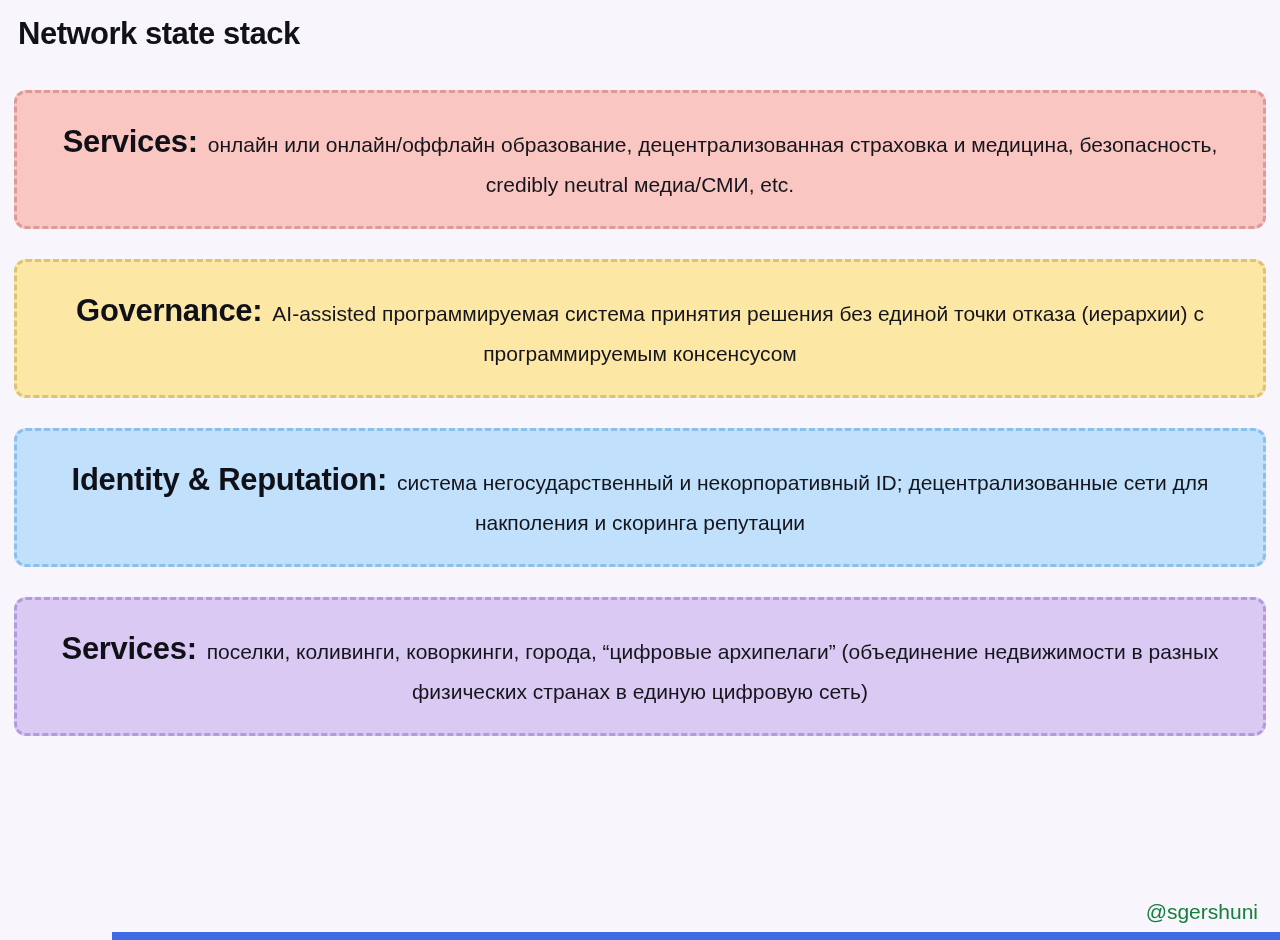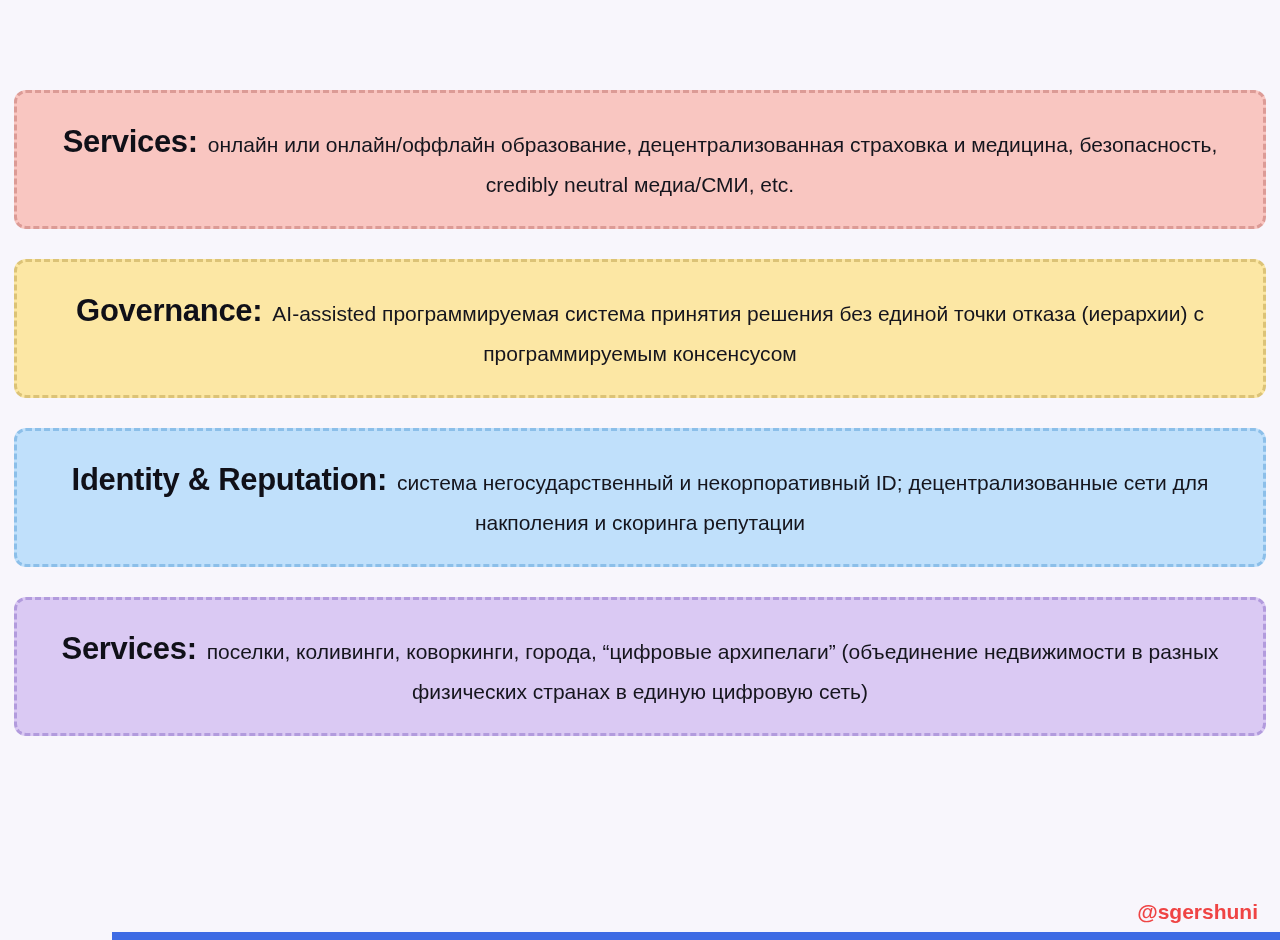--- a/index.html
+++ b/index.html
@@ -48,37 +48,38 @@
     font-size: 31px;
     letter-spacing: -0.3px;
     margin-right: 10px;
     color: #101018;
   }
   .footer {
     position: absolute;
     right: 22px;
     bottom: 16px;
     font-size: 21px;
-    font-weight: 700;
-    color: #ef4444;
+    font-weight: 400;
+    color: #15803d;
   }
   .bottom-strip {
     position: absolute;
     left: 112px;
     right: 0;
     bottom: 0;
     height: 8px;
     background: #3e6be4;
   }
 </style>
 </head>
 <body style="background: rgb(248, 246, 252);">
 
 <div class="page">
 
+  <h1 class="title">Network state stack</h1>
 
   <div class="stack">
 
     <div class="layer" style="background: rgb(249, 198, 193); border-color: rgb(220, 155, 150);">
       <p class="layer-text">
         <span class="layer-heading">Services:</span><span class="layer-body">онлайн или онлайн/оффлайн образование, децентрализованная страховка и медицина, безопасность, credibly neutral медиа/СМИ, etc.</span>
       </p>
     </div>
 
     <div class="layer" style="background: rgb(252, 231, 164); border-color: rgb(220, 195, 119);">

